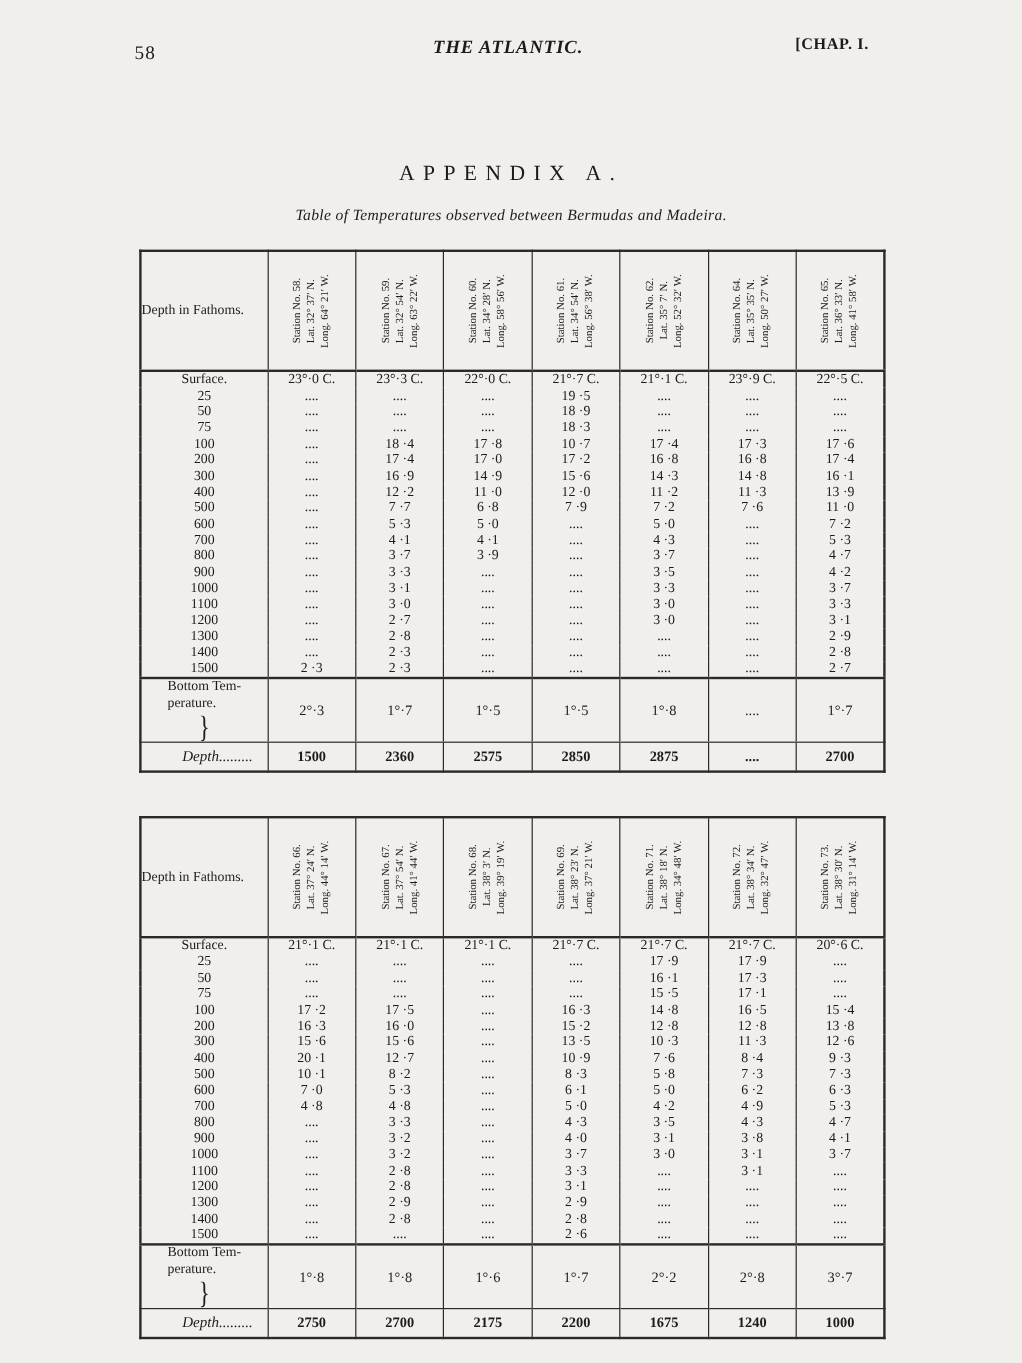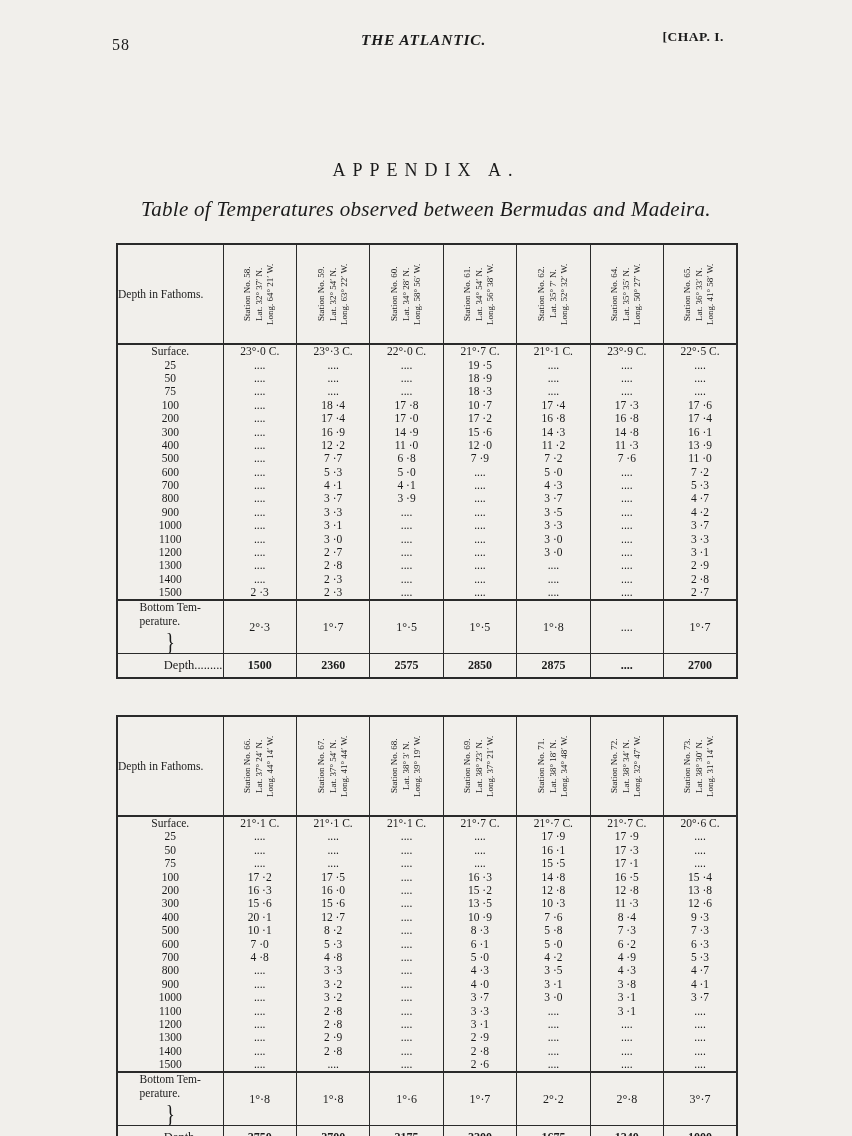--- a/index.html
+++ b/index.html
@@ -7,28 +7,28 @@
     position: relative;
     width: 852px;
     height: 1136px;
     margin: 0 auto;
     background: #f1efeb;
     box-sizing: border-box;
     font-family: "Liberation Serif", "DejaVu Serif", serif;
     color: #1b1b1b;
     overflow: hidden;
   }
-  .running-head { position: relative; height: 28px; padding-top: 46px; }
+  .running-head { position: relative; height: 28px; padding-top: 20px; }
   .pagenum  { position: absolute; left: 112px; top: 36px; font-size: 16px; letter-spacing: 1px; }
   .runtitle { position: absolute; left: 50%; transform: translateX(-52%); top: 31px;
               font-style: italic; font-weight: bold; font-size: 15.5px; letter-spacing: 0.8px; }
   .chap     { position: absolute; right: 128px; top: 29px; font-weight: bold; font-size: 13.5px; letter-spacing: 0.5px; }
 
   .apx-title   { margin-top: 86px; text-align: center; font-size: 18px; letter-spacing: 7px; }
-  .apx-caption { margin-top: 16px; text-align: center; font-style: italic; font-size: 21px; letter-spacing: 0.3px; }
+  .apx-caption { margin-top: 16px; text-align: center; font-style: italic; font-size: 13px; letter-spacing: 0.3px; }
 
   .tables { margin-top: 21px; }
 
   table.temp {
     border-collapse: collapse;
     table-layout: fixed;
     width: 622px;
     margin-left: 116px;
     border: 2px solid #2a2a2a;
     background: transparent;
@@ -62,21 +62,21 @@
     border-top: 2px solid #2a2a2a;
     border-bottom: 1px solid #2a2a2a;
     height: 32px; vertical-align: middle;
     font-size: 12px; text-align: center;
   }
   .bt-wrap { display: flex; align-items: center; justify-content: center; gap: 3px; flex-direction: column; }
   .bt-label { white-space: pre-line; text-align: left; font-size: 11.5px; line-height: 1.15; }
   .bt-brace { display: inline-block; font-size: 19px; transform: scaleY(1.35); font-weight: normal; }
 
   .depth-row td { height: 23px; vertical-align: middle; font-size: 12px; text-align: center; font-weight: bold; }
-  .depth-row td.dr-label { text-align: right; padding-left: 22px; font-weight: normal; font-size: 12.5px; }
+  .depth-row td.dr-label { text-align: center; padding-left: 22px; font-weight: normal; font-size: 12.5px; font-style: italic; }
 </style>
 </head>
 <body>
 
 <div class="page">
   <div class="running-head">
     <span class="pagenum">58</span>
     <span class="runtitle">THE ATLANTIC.</span>
     <span class="chap">[CHAP. I.</span>
   </div>

